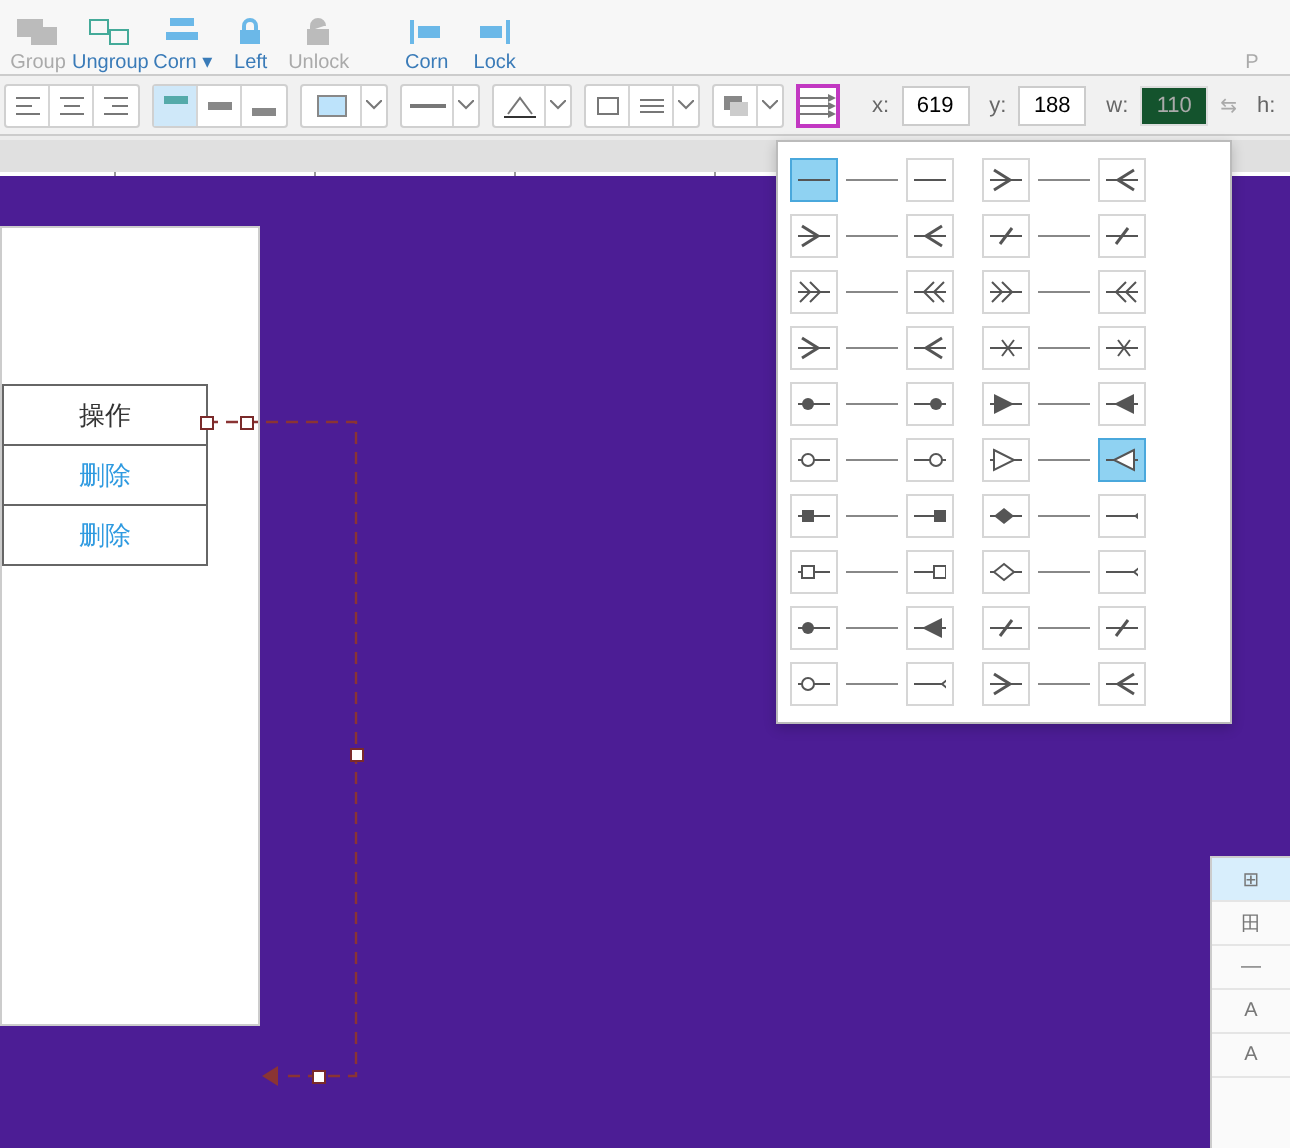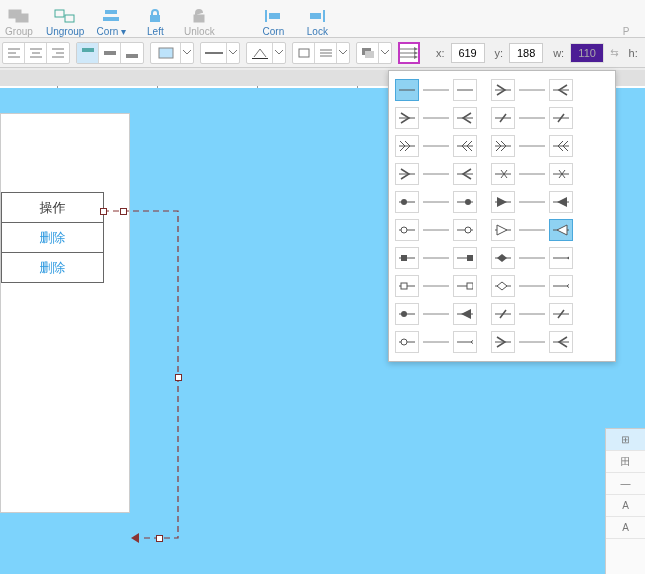--- a/index.html
+++ b/index.html
@@ -1,39 +1,39 @@
 <!DOCTYPE html>
 <html><head>
 <meta charset="utf-8">
 <style>
   *{box-sizing:border-box;margin:0;padding:0;font-family:Arial,sans-serif;}
   body{width:645px;height:574px;background:#ececec;overflow:hidden;position:relative;font-size:11px;color:#555}
   
-  .topbar{background:#f7f7f7;border-bottom:1px solid #ccc;height:38px;display:flex;align-items:center;padding:0 2px;gap:10px}
+  .topbar{background:#f7f7f7;border-bottom:1px solid #ccc;height:38px;display:flex;align-items:center;padding:0 2px;}
   .tbtn{display:flex;flex-direction:column;align-items:center;justify-content:flex-end;height:36px;min-width:34px;cursor:pointer}
   .tbtn .ic{height:18px;display:flex;align-items:center;justify-content:center}
   .tbtn .lbl{font-size:10px;color:#3a7bb8;margin-top:1px}
   .tbtn.dis .lbl{color:#aaa}
   .tbtn.dis .ic svg *{stroke:#bbb;fill:#bbb}
   
   .bar2{background:#f1f1f1;border-bottom:1px solid #ccc;height:30px;display:flex;align-items:center;padding:2px 0 2px 2px;gap:6px}
   .grp{display:flex;align-items:center;border:1px solid #d0d0d0;border-radius:2px;height:22px;background:#fff}
   .gbtn{width:22px;height:100%;display:flex;align-items:center;justify-content:center;border-right:1px solid #d5d5d5;cursor:pointer}
   .gbtn:last-child{border-right:none}
   .gbtn.sel{background:#cfe8f9}
   .carrot{width:12px;display:flex;align-items:center;justify-content:center}
   .bar2 .lbl2{font-size:11px;color:#666;margin-left:4px}
   .numIn{width:34px;height:20px;background:#fff;border:1px solid #ccc;text-align:center;font-size:11px;padding:0}
-  .numIn[readonly]{background:#4c1d95;color:#aaa;border-color:#ddd}
+  .numIn[readonly]{background:#14532d;color:#aaa;border-color:#ddd}
   .arrowStyleBtn{width:30px;height:22px;border:2px solid #c238c2;display:flex;align-items:center;justify-content:center;background:#fff;cursor:pointer}
   
   .ruler{background:#fff;border-bottom:1px solid #ccc;height:20px;position:relative;overflow:hidden}
   .ruler .tick{position:absolute;top:0;height:20px;border-left:1px solid #999;font-size:9px;color:#666;padding-left:2px;line-height:25px}
   
-  .canvas{position:absolute;top:88px;left:0;right:0;bottom:0;background:#7dd3fc;overflow:hidden}
+  .canvas{position:absolute;top:88px;left:0;right:0;bottom:0;background:#4c1d95;overflow:hidden}
   .page{position:absolute;left:0;top:0;width:130px;height:400px;background:#fff;border:1px solid #ccc}
   
   .tblShape{position:absolute;left:0;top:78px;width:103px;}
   .tblShape table{border-collapse:collapse;width:100%}
   .tblShape td{border:1px solid #666;height:30px;text-align:center;font-size:13px}
   .tblShape .hdr{color:#333}
   .tblShape .lnk{color:#2f9ae0}
 
   
   .conn{position:absolute;pointer-events:none}

